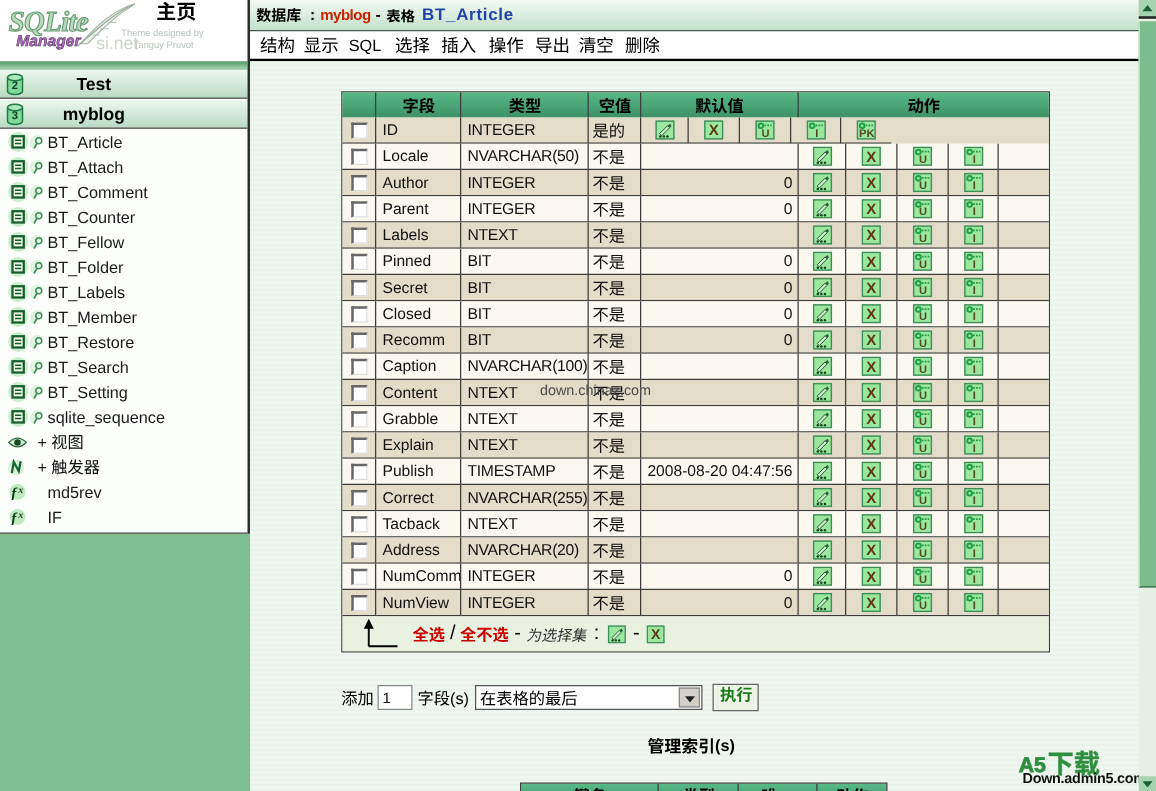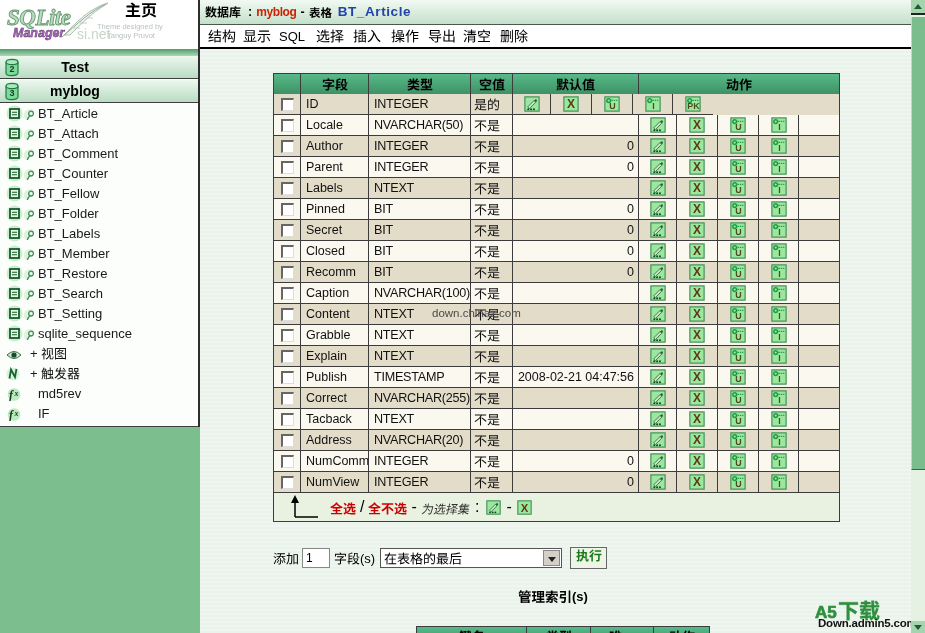--- a/index.html
+++ b/index.html
@@ -1003,21 +1003,21 @@
               <span class="cb"></span>
             </div>
             <div class="td c1">Publish</div>
             <div class="td c2">TIMESTAMP</div>
             <div class="td c3">
               <svg class="cjk " width="26.0" height="13.0" viewBox="0 0 26.0 13.0">
                 <path transform="translate(0 11.44) scale(0.013000 -0.013000)" d="M559 478C678 398 828 280 899 203L960 261C885 338 733 450 615 526ZM69 770V693H514C415 522 243 353 44 255C60 238 83 208 95 189C234 262 358 365 459 481V-78H540V584C566 619 589 656 610 693H931V770Z M1236 607H1757V525H1236ZM1236 742H1757V661H1236ZM1164 799V468H1833V799ZM1231 299C1205 153 1141 40 1035 -29C1052 -40 1081 -68 1092 -81C1158 -34 1210 30 1248 109C1330 -29 1459 -60 1661 -60H1935C1939 -39 1951 -6 1963 12C1911 11 1702 10 1664 11C1622 11 1582 12 1546 16V154H1878V220H1546V332H1943V399H1059V332H1471V29C1384 51 1320 98 1281 190C1291 221 1299 254 1306 289Z" fill="#111"></path>
               </svg>
             </div>
             <div class="td c4">
-              <span class="dv">2008-02-21 04:47:56</span>
+              <span class="dv">2008-08-20 04:47:56</span>
             </div>
             <div class="tda">
               <div class="ac" style="width:38px">
                 <svg width="16" height="16" viewBox="0 0 18 18">
                   <rect x="1" y="1" width="16" height="16" fill="#9CE79E" stroke="#3E8E57" stroke-width="1.3"></rect>
                   <path d="M4.2 12.2 L11.3 5.1 L13.2 7 L6.1 14.1 Z" fill="#C5EBC7" stroke="#2F5C3A" stroke-width="0.9"></path>
                   <path d="M11.3 5.1 L13.6 3.4 L14.8 5.7 L13.2 7 Z" fill="#2F5C3A"></path>
                   <circle cx="4.8" cy="14.8" r="1.15" fill="#16451f"></circle>
                   <circle cx="8" cy="14.8" r="1.15" fill="#16451f"></circle>
                   <circle cx="11.2" cy="14.8" r="1.15" fill="#16451f"></circle>

